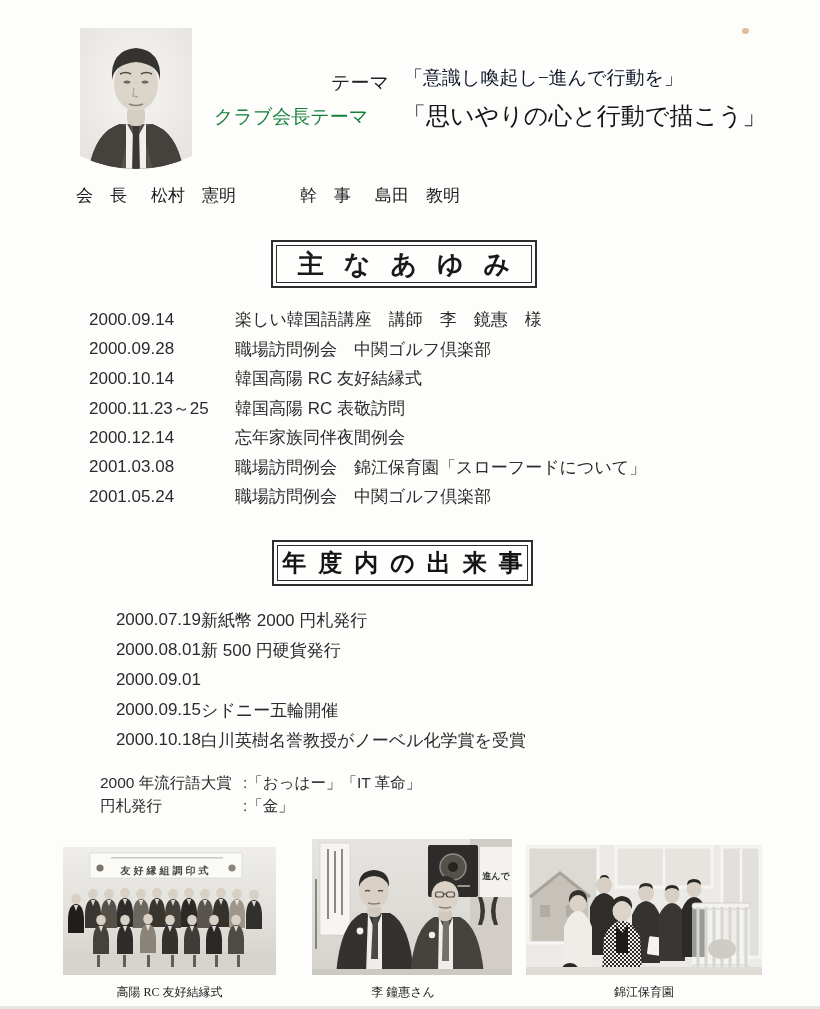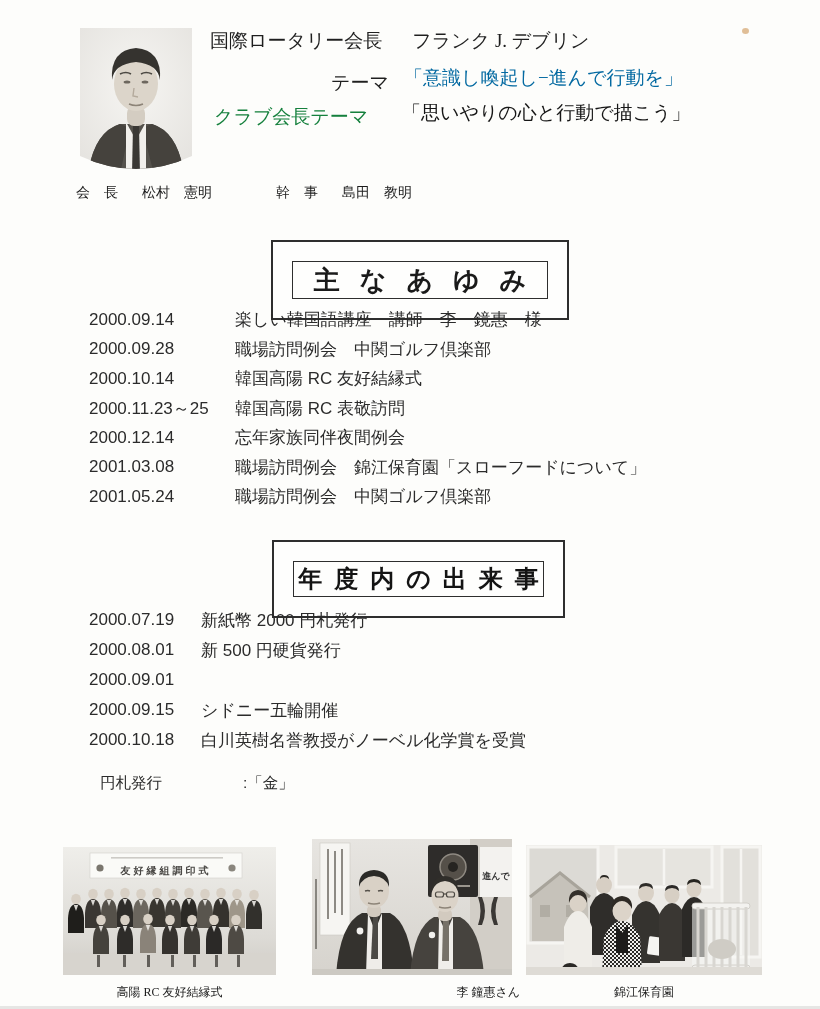--- a/index.html
+++ b/index.html
@@ -9,61 +9,61 @@
     background:#fdfdfb;overflow:hidden;
     font-family:"Liberation Sans","DejaVu Sans",sans-serif;
     color:#262626;
   }
   .serif{font-family:"Liberation Serif","DejaVu Serif",serif;}
   .sans{font-family:"Liberation Sans","DejaVu Sans",sans-serif;}
 
   
   .hdr-line1{position:absolute;left:210px;top:28px;font-size:19px;color:#1f1f1f;display:flex;gap:30px;white-space:nowrap;}
   .hdr-theme-label{position:absolute;left:331px;top:70px;font-size:19px;color:#1f1f1f;white-space:nowrap;}
-  .hdr-theme-text{position:absolute;left:404px;top:65px;font-size:19px;color:#0369a1;white-space:nowrap;}
+  .hdr-theme-text{position:absolute;left:404px;top:65px;font-size:19px;color:#0f172a;white-space:nowrap;}
   .hdr-club-label{position:absolute;left:214px;top:104px;font-size:19px;color:#15803d;white-space:nowrap;}
-  .hdr-club-text{position:absolute;left:402px;top:100px;font-size:19px;color:#161616;white-space:nowrap;}
-  .officers{position:absolute;left:76px;top:184px;font-size:14px;color:#1c1c1c;display:flex;align-items:baseline;white-space:nowrap;}
+  .hdr-club-text{position:absolute;left:402px;top:100px;font-size:24px;color:#161616;white-space:nowrap;}
+  .officers{position:absolute;left:76px;top:184px;font-size:17px;color:#1c1c1c;display:flex;align-items:baseline;white-space:nowrap;}
   .officers .pair-gap{display:inline-block;width:64px;}
   .officers .lbl{margin-right:24px;}
 
   
-  .hbox{position:absolute;border:2px solid #2e2e2e;padding:19px;background:#fefefd;}
+  .hbox{position:absolute;border:2px solid #2e2e2e;padding:3px;background:#fefefd;}
   .hbox-inner{border:1px solid #2e2e2e;display:flex;align-items:center;justify-content:center;white-space:nowrap;}
   .hbox1{left:271px;top:240px;width:256px;}
   .hbox1 .hbox-inner{height:36px;font-weight:bold;font-size:26px;color:#1a1a1a;}
   .hbox1 .hbox-inner span{letter-spacing:20px;margin-right:-20px;}
   .hbox2{left:272px;top:540px;width:251px;}
   .hbox2 .hbox-inner{height:34px;font-weight:bold;font-size:24px;color:#141414;}
   .hbox2 .hbox-inner span{letter-spacing:12px;margin-right:-12px;}
 
   
   .list{position:absolute;left:77px;font-size:17px;color:#2b2b2b;}
   .list .row{display:flex;align-items:center;white-space:nowrap;margin-left:12px;}
   .list1{top:305px;}
   .list1 .row{height:29.5px;}
   .list1 .date{width:146px;flex:0 0 auto;}
   .list2{top:605px;}
   .list2 .row{height:30px;}
-  .list2 .date{width:112px;flex:0 0 auto;}
+  .list2 .date{width:112px;flex:0 0 auto;text-align:right;}
 
   
   .notes{position:absolute;left:100px;top:771px;font-size:15.5px;line-height:23px;color:#2b2b2b;}
   .notes .note-label{display:inline-block;width:143px;white-space:nowrap;}
   .notes .note-value{white-space:nowrap;}
 
   
   .photo{position:absolute;display:block;}
   .photo1{left:63px;top:847px;}
   .photo2{left:312px;top:839px;}
   .photo3{left:526px;top:845px;}
   .caption{position:absolute;top:984px;text-align:center;font-size:12px;color:#1b1b1b;
     font-family:"Liberation Serif","DejaVu Serif",serif;white-space:nowrap;}
   .caption1{left:63px;width:213px;}
-  .caption2{left:320px;width:200px;text-align:right;}
+  .caption2{left:303px;width:200px;}
   .caption3{left:526px;width:236px;}
 
   .speck{position:absolute;left:742px;top:28px;width:7px;height:6px;border-radius:50%;background:#dab385;opacity:.85;}
   .scan-edge{position:absolute;left:0;right:0;bottom:0;height:3px;background:#cfcfcd;opacity:.5;}
 </style>
 </head>
 <body>
 
 <div class="page">
 
@@ -94,24 +94,20 @@
       <path d="M32,52 Q30,22 56,20 Q82,22 80,52 Q78,36 56,34 Q34,36 32,52 Z" fill="#35332f"></path>
 
       <ellipse cx="47" cy="54" rx="3.4" ry="1.6" fill="#6d675e"></ellipse>
       <ellipse cx="65" cy="54" rx="3.4" ry="1.6" fill="#6d675e"></ellipse>
       <path d="M54,60 L53,68 L58,69" stroke="#b4aa9c" stroke-width="1.4" fill="none"></path>
       <path d="M49,76 Q56,79 63,76" stroke="#8d8478" stroke-width="1.6" fill="none"></path>
       <path d="M40,46 Q46,43 51,46 M61,46 Q66,43 72,46" stroke="#4c4943" stroke-width="1.6" fill="none"></path>
     </g>
   </svg>
 
-  <div class="hdr-line1 serif">
-    <span>国際ロータリー会長</span>
-    <span>フランク J. デブリン</span>
-  </div>
   <div class="hdr-theme-label serif">テーマ</div>
   <div class="hdr-theme-text serif">「意識し喚起し−進んで行動を」</div>
   <div class="hdr-club-label serif">クラブ会長テーマ</div>
   <div class="hdr-club-text serif">「思いやりの心と行動で描こう」</div>
 
   <div class="officers serif">
     <span class="lbl">会　長</span>
     <span>松村　憲明</span>
     <span class="pair-gap"></span>
     <span class="lbl">幹　事</span>
@@ -177,20 +173,23 @@
       <span class="date">2000.09.15</span>
       <span class="event">シドニー五輪開催</span>
     </div>
     <div class="row">
       <span class="date">2000.10.18</span>
       <span class="event">白川英樹名誉教授がノーベル化学賞を受賞</span>
     </div>
   </div>
 
   <div class="notes">
+    <div>
+      <span class="note-label">2000 年流行語大賞</span><span class="note-value">:「おっはー」「IT 革命」</span>
+    </div>
     <div>
       <span class="note-label">円札発行</span><span class="note-value">:「金」</span>
     </div>
   </div>
 
   <svg class="photo photo1" width="213" height="128" viewBox="0 0 213 128">
     <defs>
       <linearGradient id="p1bg" x1="0" y1="0" x2="0" y2="1">
         <stop offset="0%" stop-color="#efeeea"></stop>
           <stop offset="70%" stop-color="#dddbd6"></stop>

